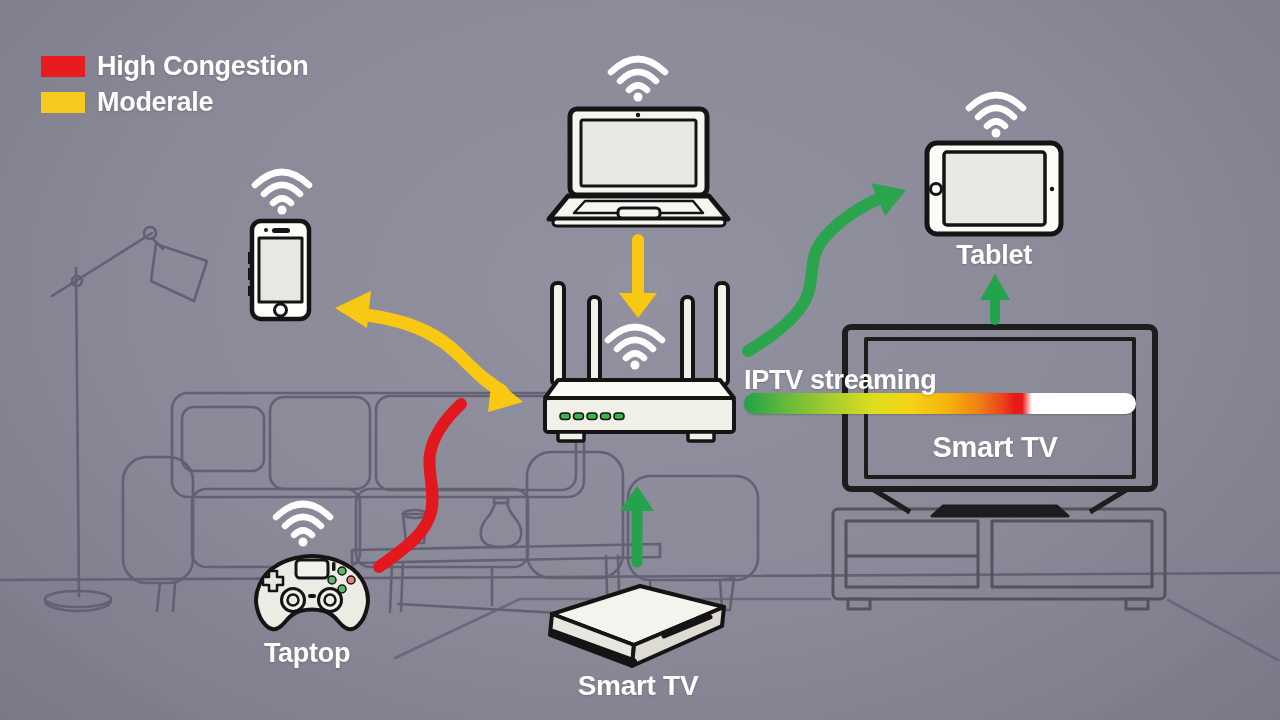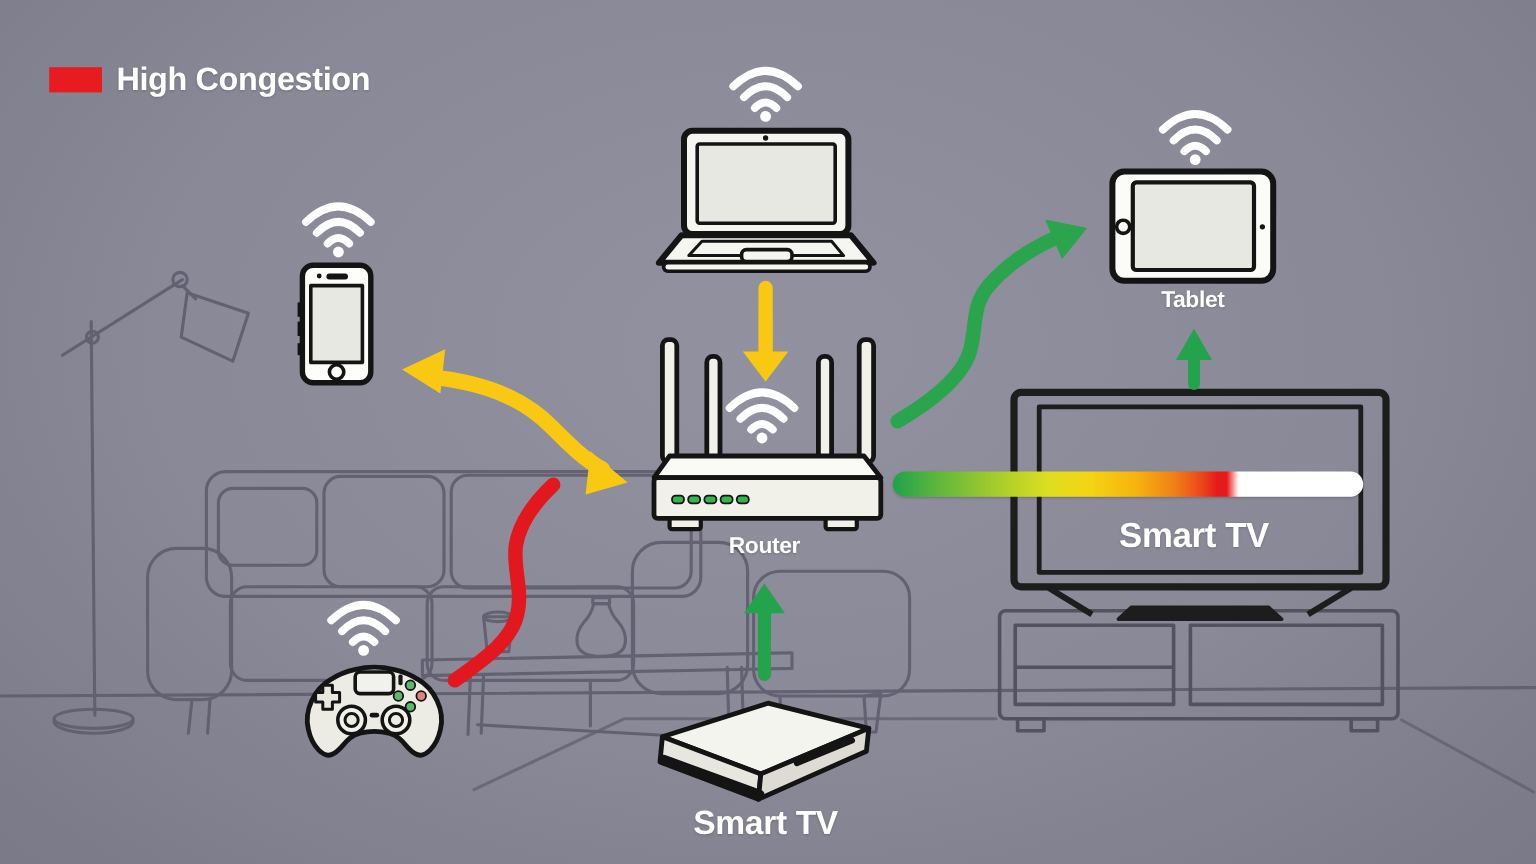--- a/index.html
+++ b/index.html
@@ -3,21 +3,21 @@
 <meta charset="utf-8">
 <style>
   html,body{margin:0;padding:0;}
   #stage{
     position:relative;width:1280px;height:720px;overflow:hidden;
     background:radial-gradient(ellipse at 50% 40%, #92919f 0%, #8a8997 55%, #7a7987 100%);
     font-family:"Liberation Sans","DejaVu Sans",sans-serif;
   }
   svg{position:absolute;left:0;top:0;}
   .lbl{
-    position:absolute;color:#ffffff;font-weight:700;font-size:19px;
+    position:absolute;color:#ffffff;font-weight:700;font-size:27px;
     text-align:center;letter-spacing:-0.3px;
     text-shadow:0 1px 2px rgba(40,40,55,0.25);
     white-space:nowrap;
   }
   #legend{position:absolute;left:41px;top:48px;}
   .legend-row{display:flex;align-items:center;height:36px;}
   .swatch{width:44px;height:21px;margin-right:12px;flex:0 0 auto;}
   .legend-text{color:#fff;font-weight:700;font-size:27px;letter-spacing:-0.3px;
     text-shadow:0 1px 2px rgba(40,40,55,0.25);}
   .sw-high{background:#e81b21;}
@@ -241,22 +241,27 @@
       <path d="M995 320 L995 298" stroke="#22a34c" stroke-width="10" stroke-linecap="round"></path>
       <polygon points="995,274 980,300 1010,300" fill="#22a34c"></polygon>
     </g>
   </svg>
 
   <div id="legend">
     <div class="legend-row">
       <div class="swatch sw-high"></div>
       <div class="legend-text">High Congestion</div>
     </div>
+    <div class="legend-row">
+      <div class="swatch sw-mod"></div>
+      <div class="legend-text">Moderale</div>
+    </div>
   </div>
 
   <div id="stream-bar"></div>
 
-  <div class="lbl" style="left:572px;top:445px;width:130px;">Router</div>
   <div class="lbl" style="left:929px;top:240px;width:130px;">Tablet</div>
+  <div class="lbl" style="left:744px;top:365px;text-align:left;">IPTV streaming</div>
   <div class="lbl" style="left:895px;top:431px;width:200px;font-size:29px;">Smart TV</div>
+  <div class="lbl" style="left:242px;top:638px;width:130px;">Taptop</div>
   <div class="lbl" style="left:558px;top:670px;width:160px;font-size:28px;">Smart TV</div>
 
 </div>
 
 </body></html>

